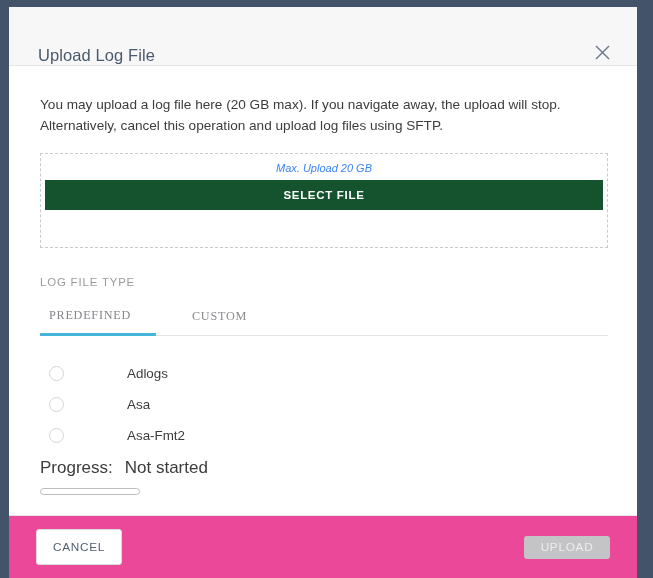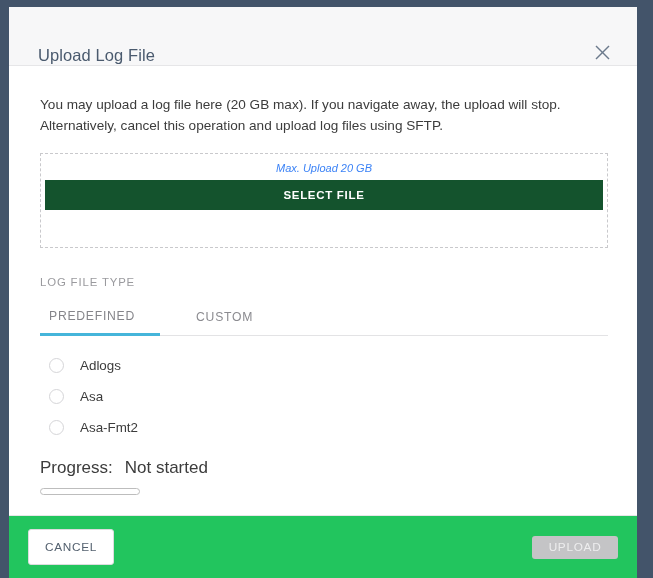--- a/index.html
+++ b/index.html
@@ -123,44 +123,45 @@
     height: 29px;
   }
   .tab {
     font-size: 12.2px;
     letter-spacing: 0.75px;
     color: #8b8b90;
     padding: 0 18px 8px 18px;
     cursor: pointer;
     background: none;
     border: none;
-    font-family: Liberation Sans, sans-serif;
+    font-family: Liberation Serif, serif;
     position: relative;
     top: 0;
   }
   .tab:first-child { margin-left: 0; padding-left: 9px; padding-right: 25px; }
   .tab.active {
     color: #85858a;
     border-bottom: 3px solid #45b5da;
     margin-bottom: -1px;
   }
   .tab:nth-child(2) { padding-left: 36px; }
 
   
   #options-list {
     margin-top: 22px;
     position: relative;
     height: 92px;
     overflow: hidden;
   }
   .option-row {
     display: flex;
-    align-items: flex-start;
+    align-items: center;
     height: 31px;
     cursor: pointer;
+    gap: 47px;
   }
   .radio {
     width: 15px;
     height: 15px;
     border: 1px solid #d5d5d8;
     border-radius: 50%;
     box-sizing: border-box;
     margin-left: 9px;
     margin-right: 16px;
     background: #fff;
@@ -199,23 +200,23 @@
   }
 
   
   #modal-footer {
     height: 63px;
     min-height: 63px;
     border-top: 1px solid #e6e6e8;
     display: flex;
     align-items: center;
     justify-content: space-between;
-    padding: 0 19px;
-    box-sizing: border-box;
-    background: #22c55e;
+    padding: 0 27px;
+    box-sizing: border-box;
+    background: #ec4899;
   }
   #cancel-btn {
     height: 36px;
     min-width: 86px;
     padding: 0 16px;
     background: #ffffff;
     border: 1px solid #dcdcde;
     border-radius: 3px;
     color: #54616f;
     font-size: 11.8px;

